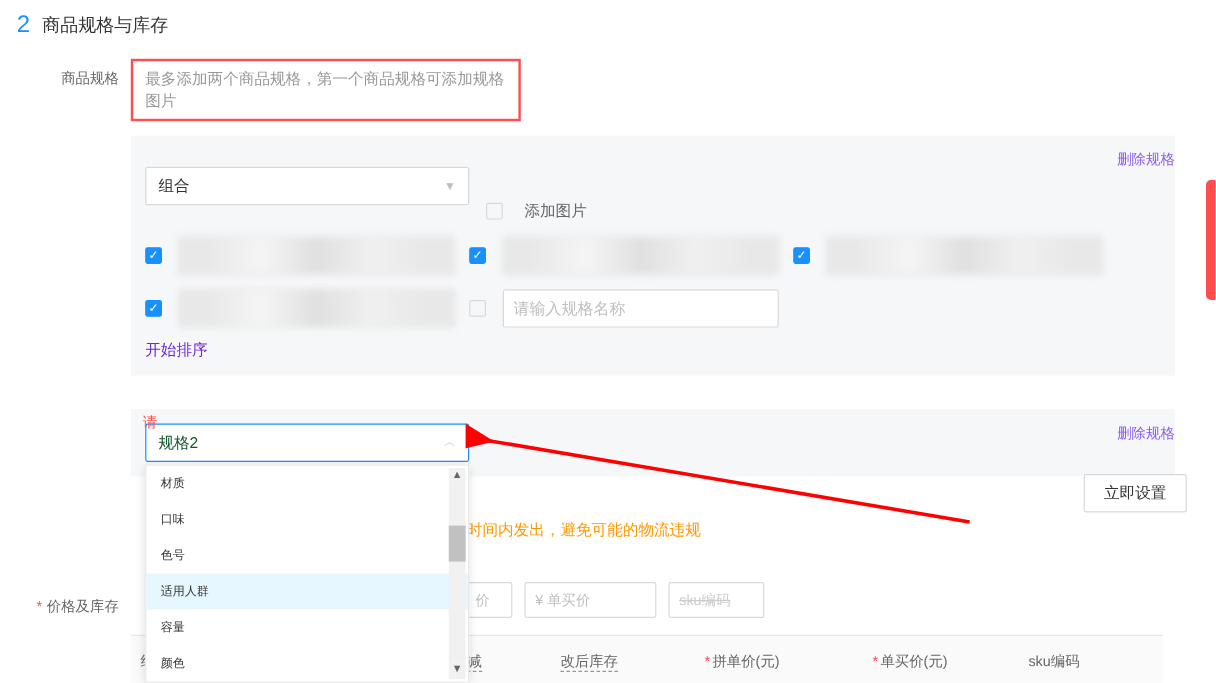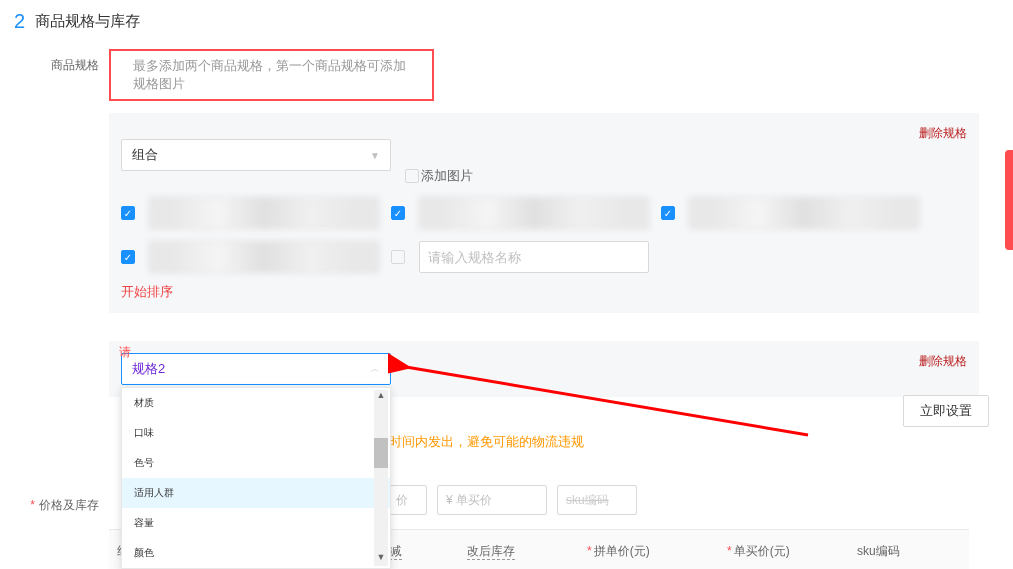--- a/index.html
+++ b/index.html
@@ -3,37 +3,37 @@
   <meta charset="utf-8">
   <style>
     * { box-sizing: border-box; margin: 0; padding: 0; }
     body { font-family: "Microsoft YaHei", Arial, sans-serif; font-size: 13px; color: #333; background: #fff; width: 1013px; height: 569px; overflow: hidden; position: relative; }
     .section-header { display: flex; align-items: center; padding: 10px 14px; }
     .section-number { color: #1890ff; font-size: 20px; margin-right: 10px; font-weight: 300; }
     .section-title { font-size: 15px; color: #333; }
     .form-row { display: flex; align-items: flex-start; padding: 6px 14px; }
     .form-label { width: 95px; text-align: right; padding-right: 10px; padding-top: 8px; color: #666; font-size: 12px; flex-shrink: 0; }
     .required::before { content: "*"; color: #ff4d4f; margin-right: 4px; }
-    .hint-box { border: 2px solid #ff4d4f; padding: 6px 22px; color: #999; font-size: 13px; width: 325px; }
+    .hint-box { border: 2px solid #ff4d4f; padding: 6px 10px; color: #999; font-size: 13px; width: 325px; }
     .spec-panel { background: #f6f7f9; padding: 12px; margin-bottom: 10px; position: relative; width: 870px; }
     .spec-top { display: flex; align-items: center; gap: 14px; margin-bottom: 12px; }
     .select-box { background: #fff; border: 1px solid #d9d9d9; border-radius: 2px; height: 32px; display: flex; align-items: center; justify-content: space-between; padding: 0 10px; cursor: pointer; }
     .select-box.w270 { width: 270px; }
     .chevron { color: #bfbfbf; font-size: 10px; }
     .checkbox { width: 14px; height: 14px; border: 1px solid #d9d9d9; border-radius: 2px; display: inline-flex; align-items: center; justify-content: center; cursor: pointer; flex-shrink: 0; }
     .checkbox.checked { background: #1890ff; border-color: #1890ff; color: #fff; font-size: 10px; }
     .checkbox.checked::after { content: "✓"; }
     .cb-label { color: #666; font-size: 13px; }
-    .delete-link { position: absolute; right: 12px; top: 12px; color: #b91c1c; font-size: 12px; cursor: pointer; font-family: Liberation Serif, serif; }
+    .delete-link { position: absolute; right: 0; top: 12px; color: #8b5cf6; font-size: 12px; cursor: pointer; font-family: Liberation Serif, serif; }
     .spec-values { display: flex; flex-wrap: wrap; gap: 12px; align-items: center; }
     .value-item { display: flex; align-items: center; gap: 14px; }
     .value-input { background: #fff; border: 1px solid #d9d9d9; border-radius: 2px; height: 32px; width: 230px; padding: 0 8px; }
     .value-input.blur { filter: blur(3px); background: linear-gradient(90deg, #e8e8e8 10%, #f5f5f5 30%, #e0e0e0 50%, #f0f0f0 70%, #e8e8e8 90%); }
     .value-input::placeholder { color: #bfbfbf; }
-    .sort-link { color: #ef4444; font-size: 13px; cursor: pointer; margin-top: 10px; display: inline-block; }
+    .sort-link { color: #6d28d9; font-size: 13px; cursor: pointer; margin-top: 10px; display: inline-block; }
     .dropdown-wrap { position: relative; }
     .select-box.active { border-color: #1890ff; }
     .dropdown-menu { position: absolute; top: 34px; left: 0; width: 270px; background: #fff; border: 1px solid #e8e8e8; box-shadow: 0 2px 8px rgba(0,0,0,0.15); z-index: 100; }
     .dropdown-item { padding: 8px 12px; cursor: pointer; font-size: 10px; color: #333; }
     .dropdown-item.selected { background: #e6f7ff; }
     .scrollbar-track { position: absolute; right: 2px; top: 2px; bottom: 2px; width: 14px; background: #f1f1f1; }
     .scrollbar-thumb { position: absolute; right: 2px; top: 50px; width: 14px; height: 30px; background: #c1c1c1; }
     .scroll-arrow { position: absolute; right: 2px; width: 14px; height: 14px; font-size: 9px; text-align: center; color: #666; background: #f1f1f1; }
     .scroll-arrow.up { top: 2px; }
     .scroll-arrow.down { bottom: 2px; }
@@ -67,21 +67,21 @@
 
 <div class="form-row">
   <div class="form-label"></div>
   <div class="spec-panel">
     <span class="delete-link">删除规格</span>
     <div class="spec-top">
       <div class="select-box w270">
         <span>组合</span>
         <span class="chevron">▼</span>
       </div>
-      <label style="display:flex;align-items:center;gap:2px;margin-top:42px;">
+      <label style="display:flex;align-items:center;gap:18px;margin-top:42px;">
         <span class="checkbox"></span>
         <span class="cb-label">添加图片</span>
       </label>
     </div>
     <div class="spec-values">
       <div class="value-item">
         <span class="checkbox checked"></span>
         <div class="value-input blur"></div>
       </div>
       <div class="value-item">
@@ -104,21 +104,21 @@
     <span class="sort-link">开始排序</span>
   </div>
 </div>
 
 <div class="form-row" style="margin-top:6px;">
   <div class="form-label"></div>
   <div class="spec-panel" style="padding-bottom:12px;">
     <span class="delete-link">删除规格</span>
     <div class="dropdown-wrap">
       <div class="select-box w270 active">
-        <span style="color:#6d28d9;">规格2</span>
+        <span style="color:#14532d;">规格2</span>
         <span class="chevron">︿</span>
       </div>
       <div class="dropdown-menu">
         <div class="dropdown-item">材质</div>
         <div class="dropdown-item">口味</div>
         <div class="dropdown-item">色号</div>
         <div class="dropdown-item selected">适用人群</div>
         <div class="dropdown-item">容量</div>
         <div class="dropdown-item">颜色</div>
         <div class="scroll-arrow up">▲</div>

